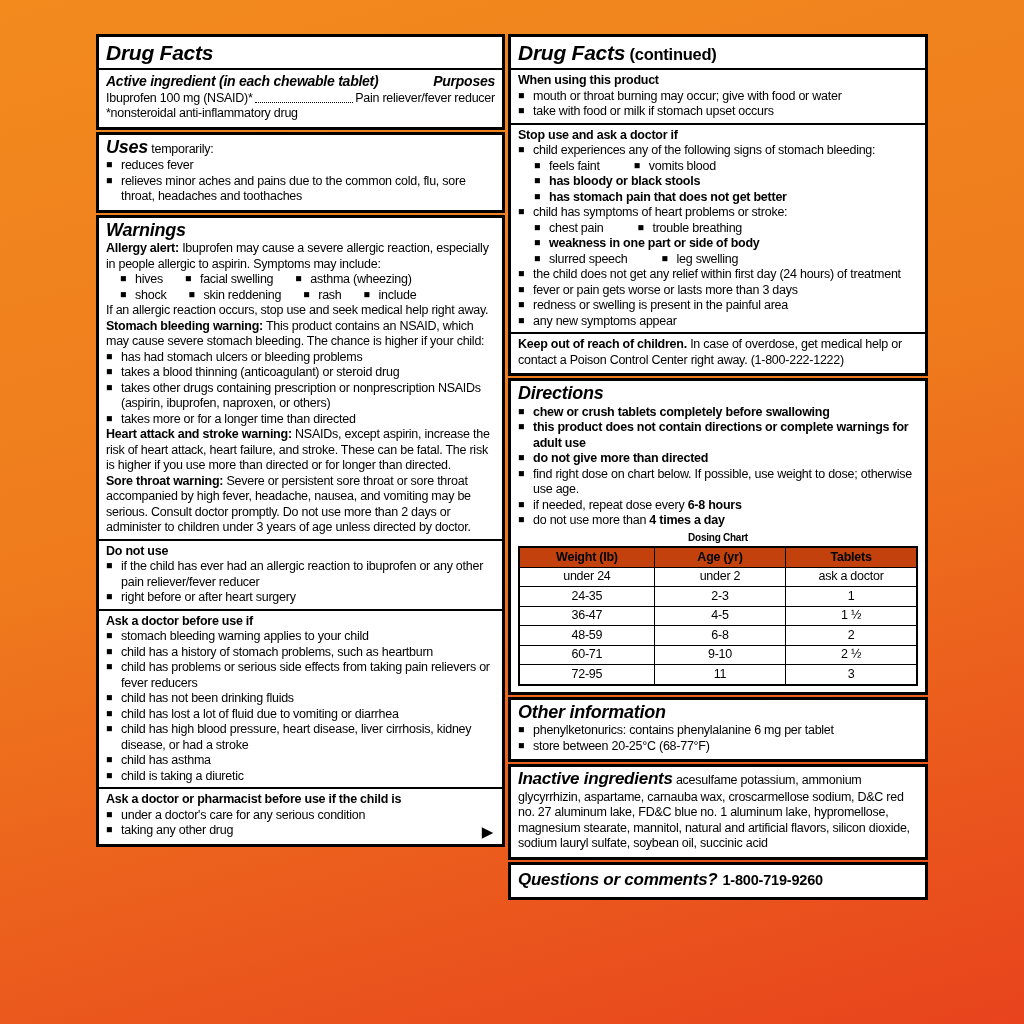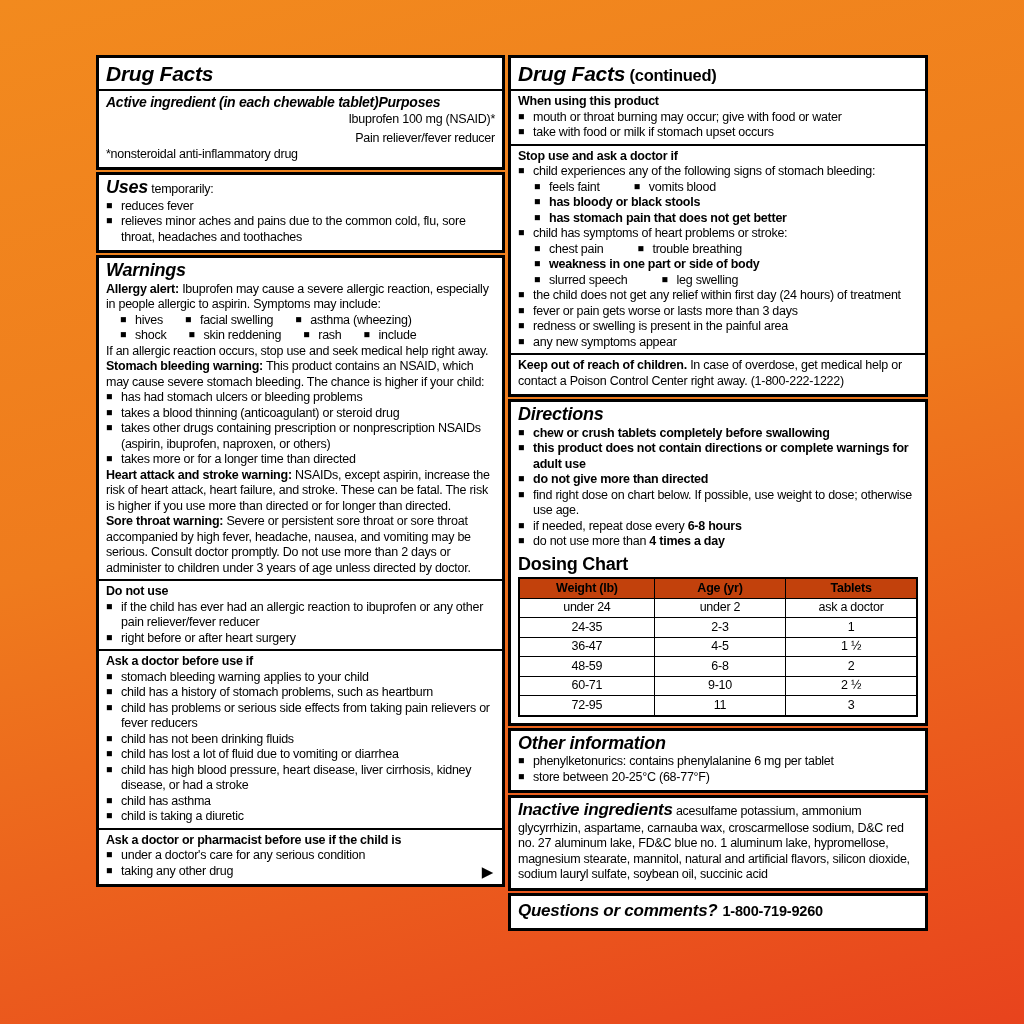--- a/index.html
+++ b/index.html
@@ -3,49 +3,49 @@
 <meta charset="utf-8">
 <style>
   html,body{margin:0;padding:0;width:1024px;height:1024px;overflow:hidden;}
   body{
     background:linear-gradient(165deg,#F28A1E 0%,#EF7B1D 45%,#E8431D 100%);
     font-family:"Liberation Sans",sans-serif;
     color:#000;
     -webkit-font-smoothing:antialiased;
   }
   .label-wrap{
-    position:absolute;left:96px;top:55px;width:832px;
+    position:absolute;left:96px;top:34px;width:832px;
     display:flex;gap:3px;align-items:flex-start;
   }
   .col{display:flex;flex-direction:column;gap:2px;}
   .col-left{width:409px;}
   .col-right{width:420px;}
   .box{
     background:#fff;border:3px solid #000;box-sizing:border-box;
     padding:2px 7px 5px;font-size:12.5px;line-height:1.24;letter-spacing:-0.25px;
   }
   .df-title{font-style:italic;font-weight:bold;font-size:21px;line-height:1.15;padding:2px 0 3px;}
   .df-cont{font-style:normal;font-weight:bold;font-size:16.5px;}
   .title-rule{border-top:2.5px solid #000;margin:0 -7px 3px;}
   .rule{border-top:2px solid #000;margin:3px -7px;}
   .sec-head{font-style:italic;font-weight:bold;font-size:18px;line-height:1.2;display:inline;}
   .sec-head-sm{font-style:italic;font-weight:bold;font-size:17px;line-height:1.2;display:inline;}
   .subhead{font-weight:bold;}
   .bd{font-weight:bold;}
-  .ai-row{display:flex;font-style:italic;font-weight:bold;font-size:14px;margin-top:1px;}
-  .leader-row{display:flex;align-items:flex-end;flex-direction:column;}
+  .ai-row{display:flex;justify-content:space-between;font-style:italic;font-weight:bold;font-size:14px;margin-top:1px;}
+  .leader-row{display:flex;align-items:flex-end;}
   .leader{flex:1;border-bottom:1.6px dotted #000;margin:0 2px 3px;}
   .b{position:relative;padding-left:15px;}
   .b::before{content:"■";position:absolute;left:0;top:0;font-size:10.5px;}
   .b2{margin-left:16px;font-weight:bold;}
   .brow{display:flex;gap:34px;margin-left:16px;}
   .brow .b{margin-left:0;}
   .symrow{display:flex;gap:22px;margin-left:14px;}
   .para{margin:0;}
-  .dosing-title{font-weight:bold;text-align:left;font-size:18px;margin:3px 0 2px;}
+  .dosing-title{font-weight:bold;text-align:center;font-size:10px;margin:3px 0 2px;}
   table.dosing{width:100%;border-collapse:collapse;border:2px solid #000;font-size:12.5px;margin-bottom:1px;}
   table.dosing th,table.dosing td{border:1.5px solid #000;text-align:center;padding:1.5px 2px;letter-spacing:-0.25px;}
   table.dosing th{background:#c2410c;font-weight:bold;}
   .askpharm-last{display:flex;justify-content:space-between;align-items:flex-end;}
   .arrow{font-size:15px;line-height:1;padding-right:2px;}
   .q-row{display:flex;align-items:baseline;gap:5px;padding:3px 0 2px;}
   .q-phone{font-weight:bold;font-size:14.5px;letter-spacing:-0.2px;}
   .inactive-run{display:inline;}
 </style>
 </head>

